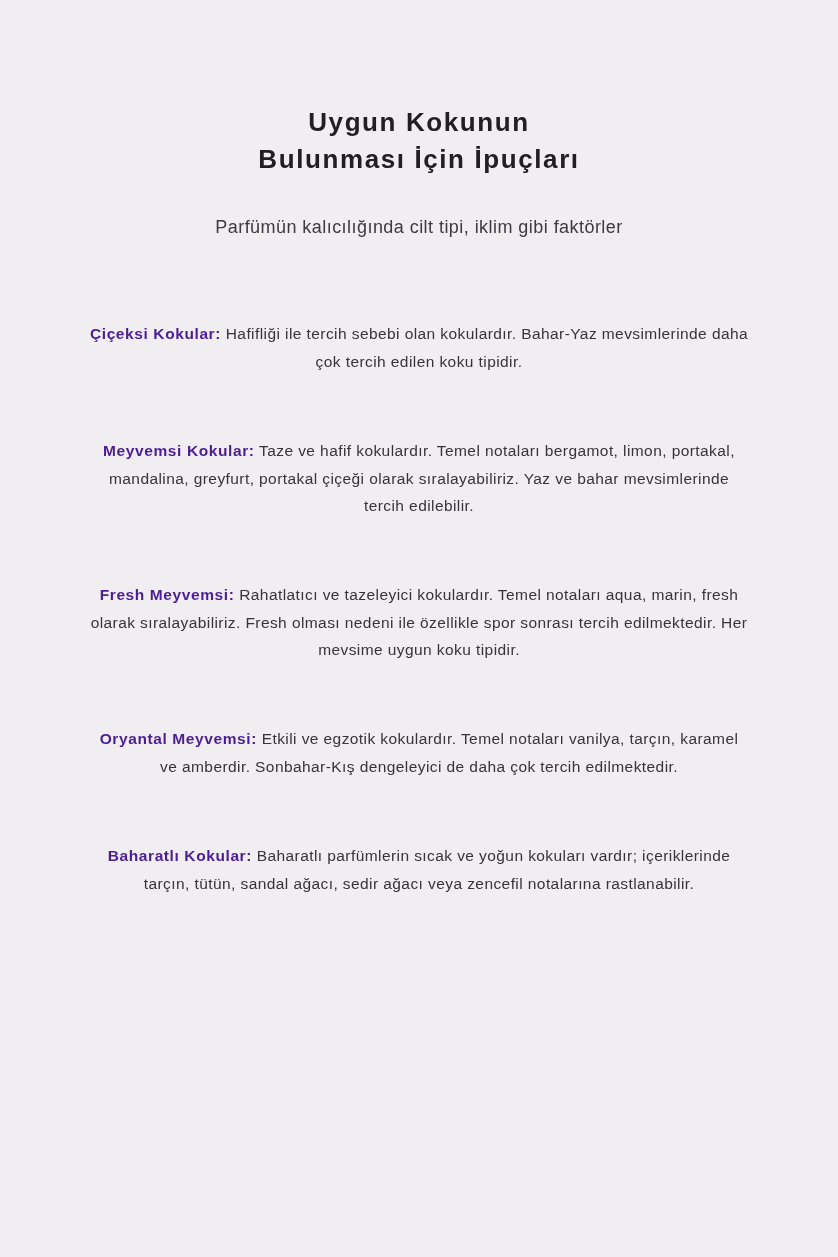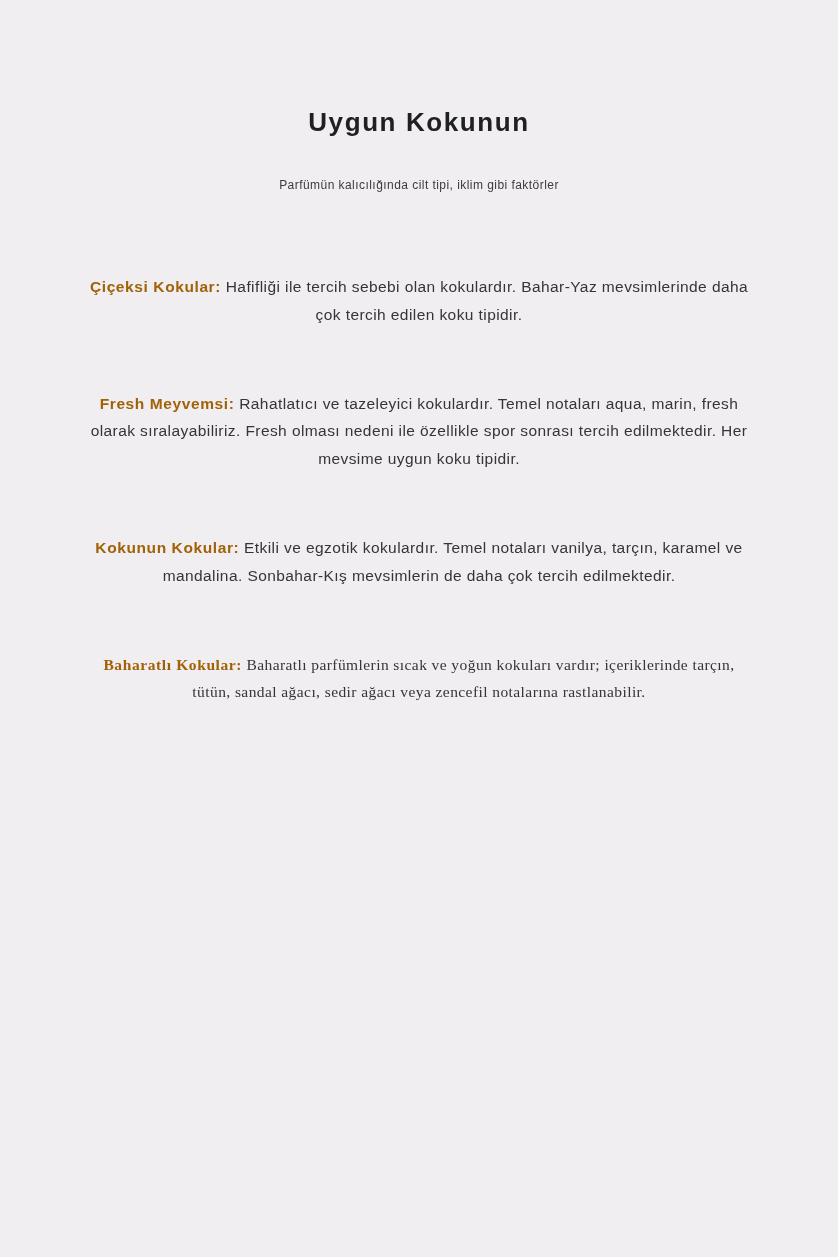--- a/index.html
+++ b/index.html
@@ -31,21 +31,21 @@
     line-height: 1.42;
     color: #202024;
     margin: 0 0 34px 0;
     max-width: 560px;
   }
   .title .line {
     display: block;
   }
   .intro {
     text-align: center;
-    font-size: 12px;
+    font-size: 18px;
     line-height: 1.72;
     letter-spacing: 0.45px;
     color: #3a3a40;
     max-width: 520px;
     margin: 0 0 62px 0;
   }
   .intro .line {
     display: block;
   }
   .sections {
@@ -59,54 +59,57 @@
     text-align: center;
     font-size: 15.5px;
     line-height: 1.78;
     letter-spacing: 0.42px;
     color: #34343a;
     margin-bottom: 46px;
     max-width: 660px;
   }
   .section:last-child {
     margin-bottom: 4px;
-    font-family: Liberation Serif, serif;
   }
   .section .lead {
     font-weight: bold;
     letter-spacing: 0.6px;
-    color: #a16207;
+    color: #4c1d95;
   }
 </style>
 </head>
 <body>
 
 <div class="page">
 
   <h1 class="title">
     <span class="line">Uygun Kokunun</span>
+    <span class="line">Bulunması İçin İpuçları</span>
   </h1>
 
   <p class="intro">
     <span class="line">Parfümün kalıcılığında cilt tipi, iklim gibi faktörler</span>
   </p>
 
   <div class="sections">
 
     <p class="section">
       <span class="lead">Çiçeksi Kokular:</span><span class="body"> Hafifliği ile tercih sebebi olan kokulardır. Bahar-Yaz mevsimlerinde daha çok tercih edilen koku tipidir.</span>
     </p>
 
+    <p class="section">
+      <span class="lead">Meyvemsi Kokular:</span><span class="body"> Taze ve hafif kokulardır. Temel notaları bergamot, limon, portakal, mandalina, greyfurt, portakal çiçeği olarak sıralayabiliriz. Yaz ve bahar mevsimlerinde tercih edilebilir.</span>
+    </p>
 
     <p class="section">
       <span class="lead">Fresh Meyvemsi:</span><span class="body"> Rahatlatıcı ve tazeleyici kokulardır. Temel notaları aqua, marin, fresh olarak sıralayabiliriz. Fresh olması nedeni ile özellikle spor sonrası tercih edilmektedir. Her mevsime uygun koku tipidir.</span>
     </p>
 
     <p class="section">
-      <span class="lead">Kokunun Kokular:</span><span class="body"> Etkili ve egzotik kokulardır. Temel notaları vanilya, tarçın, karamel ve mandalina. Sonbahar-Kış mevsimlerin de daha çok tercih edilmektedir.</span>
+      <span class="lead">Oryantal Meyvemsi:</span><span class="body"> Etkili ve egzotik kokulardır. Temel notaları vanilya, tarçın, karamel ve amberdir. Sonbahar-Kış dengeleyici de daha çok tercih edilmektedir.</span>
     </p>
 
 
 
     <p class="section">
       <span class="lead">Baharatlı Kokular:</span><span class="body"> Baharatlı parfümlerin sıcak ve yoğun kokuları vardır; içeriklerinde tarçın, tütün, sandal ağacı, sedir ağacı veya zencefil notalarına rastlanabilir.</span>
     </p>
 
   </div>
 </div>

